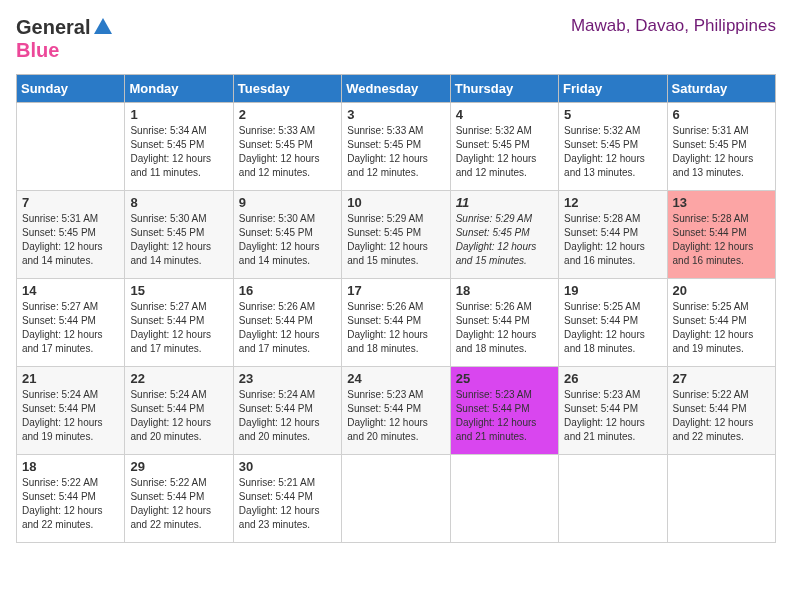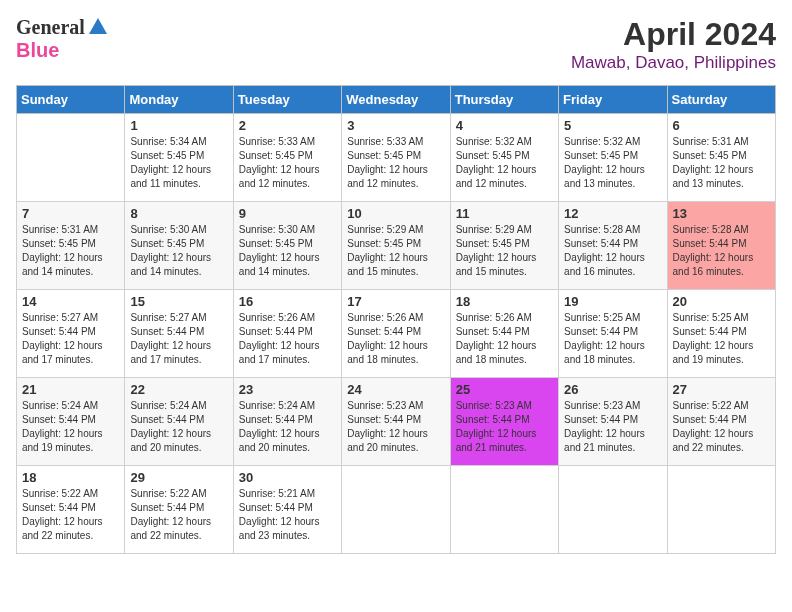--- a/index.html
+++ b/index.html
@@ -17,21 +17,20 @@
       margin-bottom: 12px;
     }
     .logo {
       display: flex;
       flex-direction: column;
       align-items: flex-start;
     }
     .logo-row {
       display: flex;
       align-items: center;
-      font-family: Liberation Serif, serif;
     }
     .title-area {
       text-align: right;
     }
     .month-title {
       font-size: 32px;
       font-weight: bold;
       color: #333;
     }
     .location-title {
@@ -91,21 +90,20 @@
       <span style="font-size:20px;font-weight:bold;color:#333;">General</span>
       <svg width="22" height="22" viewBox="0 0 22 22" style="margin-left:2px;margin-top:-2px;">
         <polygon points="11,2 20,18 2,18" fill="#2a7ac7"></polygon>
       </svg>
     </div>
     <div>
       <span style="font-size:20px;font-weight:bold;color:#ec4899;">Blue</span>
     </div>
   </div>
   <div class="title-area">
-    <div class="month-title">April 2024</div>
     <div class="location-title">Mawab, Davao, Philippines</div>
   </div>
 </div>
 
 <table class="calendar-table">
   <thead>
     <tr>
     <th>Sunday</th>
         <th>Monday</th>
         <th>Tuesday</th>
@@ -183,21 +181,21 @@
 Daylight: 12 hours
 and 14 minutes.</div>
         </td>
         <td style="background: rgb(247, 247, 247);">
           <span class="day-num">10</span>
           <div class="day-info" style="white-space: pre-line;">Sunrise: 5:29 AM
 Sunset: 5:45 PM
 Daylight: 12 hours
 and 15 minutes.</div>
         </td>
-        <td style="background: rgb(247, 247, 247);">
+        <td style="background: rgb(247, 247, 247); font-style: italic;">
           <span class="day-num">11</span>
           <div class="day-info" style="white-space: pre-line;">Sunrise: 5:29 AM
 Sunset: 5:45 PM
 Daylight: 12 hours
 and 15 minutes.</div>
         </td>
         <td style="background: rgb(247, 247, 247);">
           <span class="day-num">12</span>
           <div class="day-info" style="white-space: pre-line;">Sunrise: 5:28 AM
 Sunset: 5:44 PM

